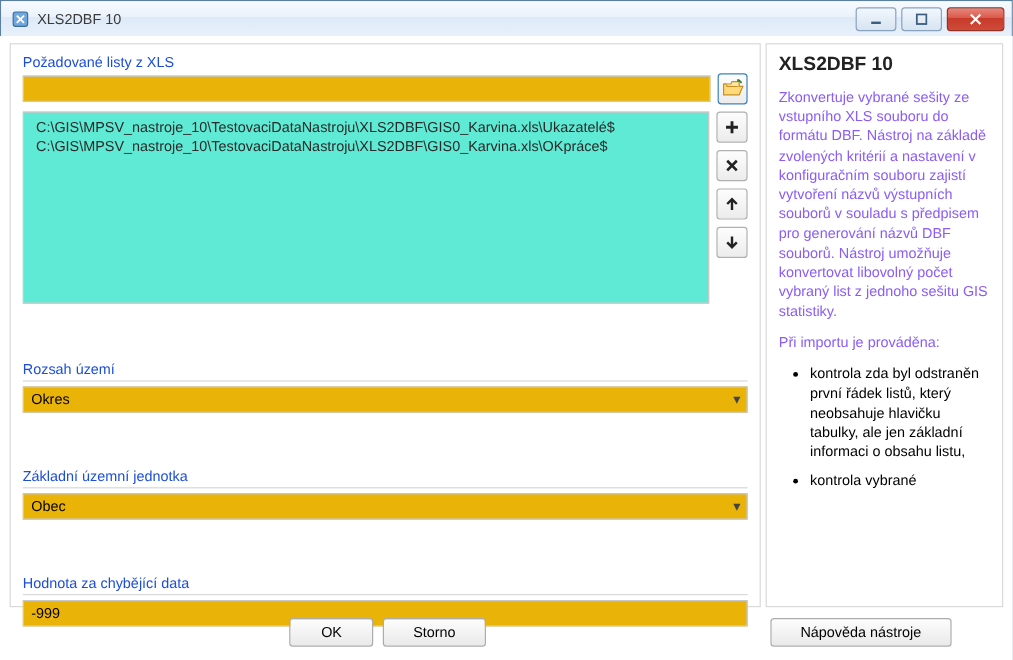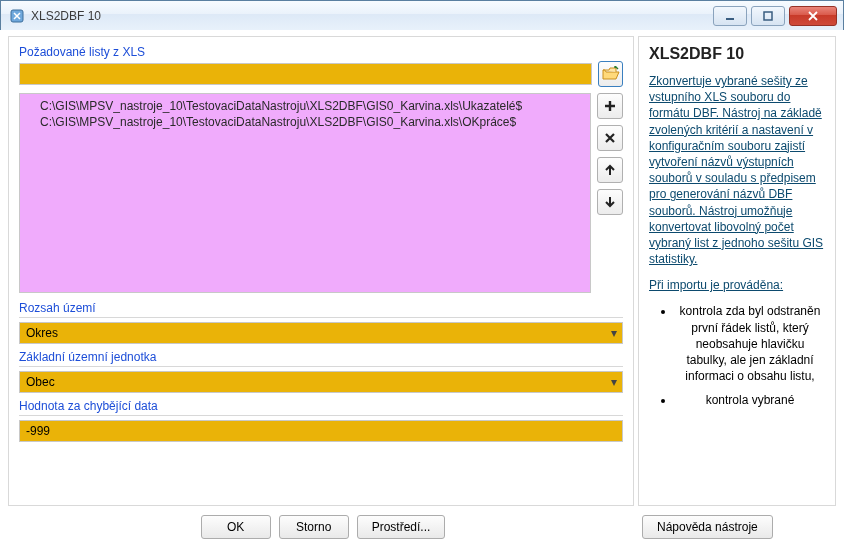--- a/index.html
+++ b/index.html
@@ -89,34 +89,34 @@
     cursor: default;
   }
   .list-area {
     display: flex;
     gap: 6px;
     margin-bottom: 8px;
   }
   .listbox {
     flex: 1;
     border: 1px solid #c8c8c8;
-    background: #f0abfc;
-    height: 200px;
+    background: #5eead4;
+    height: 160px;
     overflow: auto;
-    padding: 4px 10px;
+    padding: 4px 0;
   }
   .list-item {
     padding: 1px 10px;
     white-space: nowrap;
     color: #2a2a2a;
   }
   .list-btns {
     display: flex; flex-direction: column; gap: 6px;
   }
-  .field-block { margin-bottom: 6px; }
+  .field-block { margin-bottom: 6px; margin-top: 40px; }
   .combo-wrap {
     position: relative;
   }
   .combo {
     appearance: none;
     -webkit-appearance: none;
     padding-right: 20px;
   }
   .combo-arrow {
     position: absolute; right: 6px; top: 50%; transform: translateY(-50%);
@@ -137,39 +137,39 @@
     overflow-y: auto;
     padding-right: 8px;
     flex: 1;
   }
   .help-scroll h2 {
     font-size: 16px;
     font-weight: bold;
     margin-bottom: 10px;
     color: #222;
   }
-  .help-scroll p { margin-bottom: 10px; color: #0c4a6e; line-height: 1.35; text-decoration: underline; }
+  .help-scroll p { margin-bottom: 10px; color: #8b5cf6; line-height: 1.35; }
   .help-scroll ul { padding-left: 26px; margin-bottom: 10px; }
-  .help-scroll li { margin-bottom: 8px; line-height: 1.35; text-align: center; }
+  .help-scroll li { margin-bottom: 8px; line-height: 1.35; }
 
   
   .help-scroll::-webkit-scrollbar { width: 16px; }
   .help-scroll::-webkit-scrollbar-track { background: #f0f0f0; border-left:1px solid #e0e0e0; }
   .help-scroll::-webkit-scrollbar-thumb { background: #cfcfcf; border:1px solid #b8b8b8; border-radius:2px; }
 
   .button-bar {
     position: absolute;
     left: 8px; right: 8px; bottom: 8px;
     height: 30px;
     display: flex;
     align-items: center;
   }
   .btn {
     height: 24px;
-    padding: 0 14px;
+    padding: 0 24px;
     border: 1px solid #acacac;
     border-radius: 3px;
     background: linear-gradient(to bottom, #fdfdfd, #e9e9e9);
     font: inherit;
     cursor: default;
     min-width: 70px;
   }
   .btn-row-left {
     flex: 1;
     display: flex;
@@ -293,19 +293,18 @@
           <li>kontrola vybrané</li>
         </ul>
       </div>
     </div>
   </div>
 
   <div class="button-bar">
     <div class="btn-row-left">
       <button class="btn">OK</button>
       <button class="btn">Storno</button>
-      <button class="btn">Prostředí...</button>
     </div>
     <div class="btn-row-right">
       <button class="btn" style="min-width:120px;">Nápověda nástroje</button>
     </div>
   </div>
 </div>
 
 </body></html>

